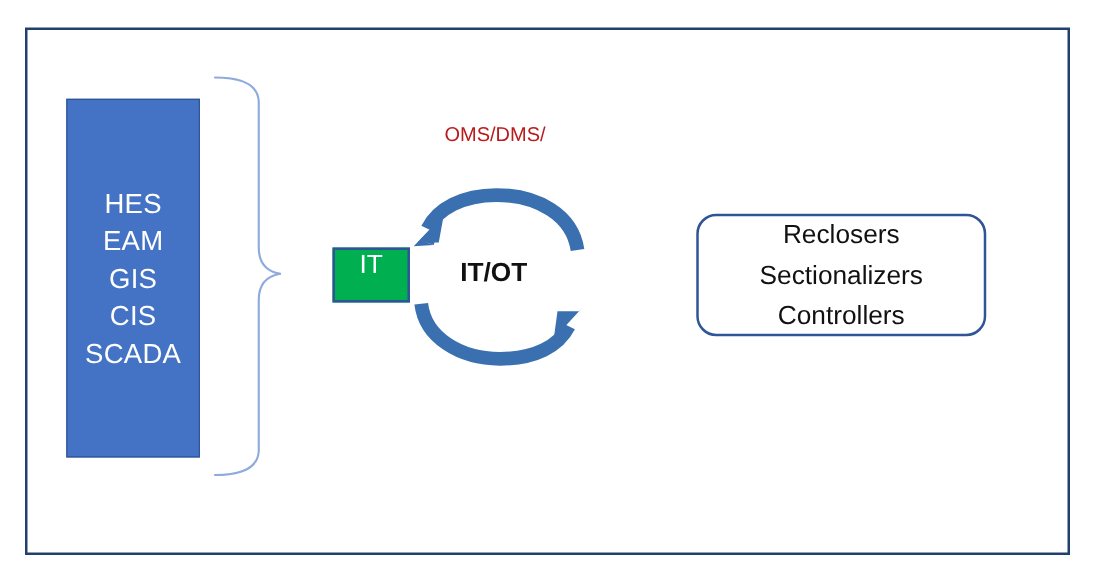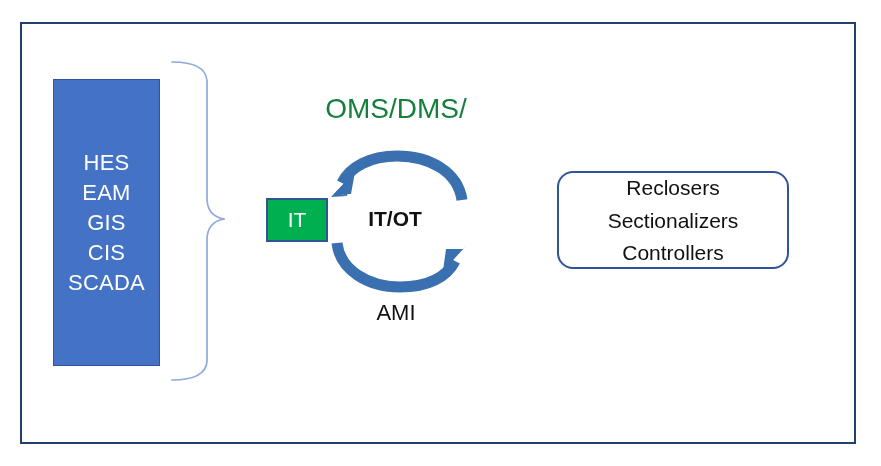--- a/index.html
+++ b/index.html
@@ -60,21 +60,20 @@
     height: 466px;
     pointer-events: none;
   }
   
   .green-box {
     position: absolute;
     background: #00B050;
     border: 2px solid #2F5597;
     box-sizing: border-box;
     display: flex;
-    align-items: center;
     justify-content: center;
     color: #ffffff;
     font-size: 21px;
   }
   #it-box {
     left: 266px;
     top: 198px;
     width: 62px;
     height: 44px;
   }
@@ -95,23 +94,23 @@
     font-weight: bold;
     color: #111111;
   }
   
   #top-cycle-label {
     position: absolute;
     left: 300px;
     top: 95px;
     width: 192px;
     text-align: center;
-    font-size: 28px;
+    font-size: 16px;
     line-height: 28px;
-    color: #15803d;
+    color: #b91c1c;
   }
   #bottom-cycle-label {
     position: absolute;
     left: 316px;
     top: 300px;
     width: 160px;
     text-align: center;
     font-size: 22px;
     color: #111111;
   }
@@ -194,21 +193,20 @@
 
   <div class="green-box" id="it-box">
     <span>IT</span>
   </div>
 
   <div id="itot-label">IT/OT</div>
 
   <div id="top-cycle-label">
     <div>OMS/DMS/</div>
   </div>
-  <div id="bottom-cycle-label">AMI</div>
 
   <div id="field-devices-box">
     <div class="dev-line">Reclosers</div>
     <div class="dev-line">Sectionalizers</div>
     <div class="dev-line">Controllers</div>
   </div>
 
 </div>
 
 </body></html>

